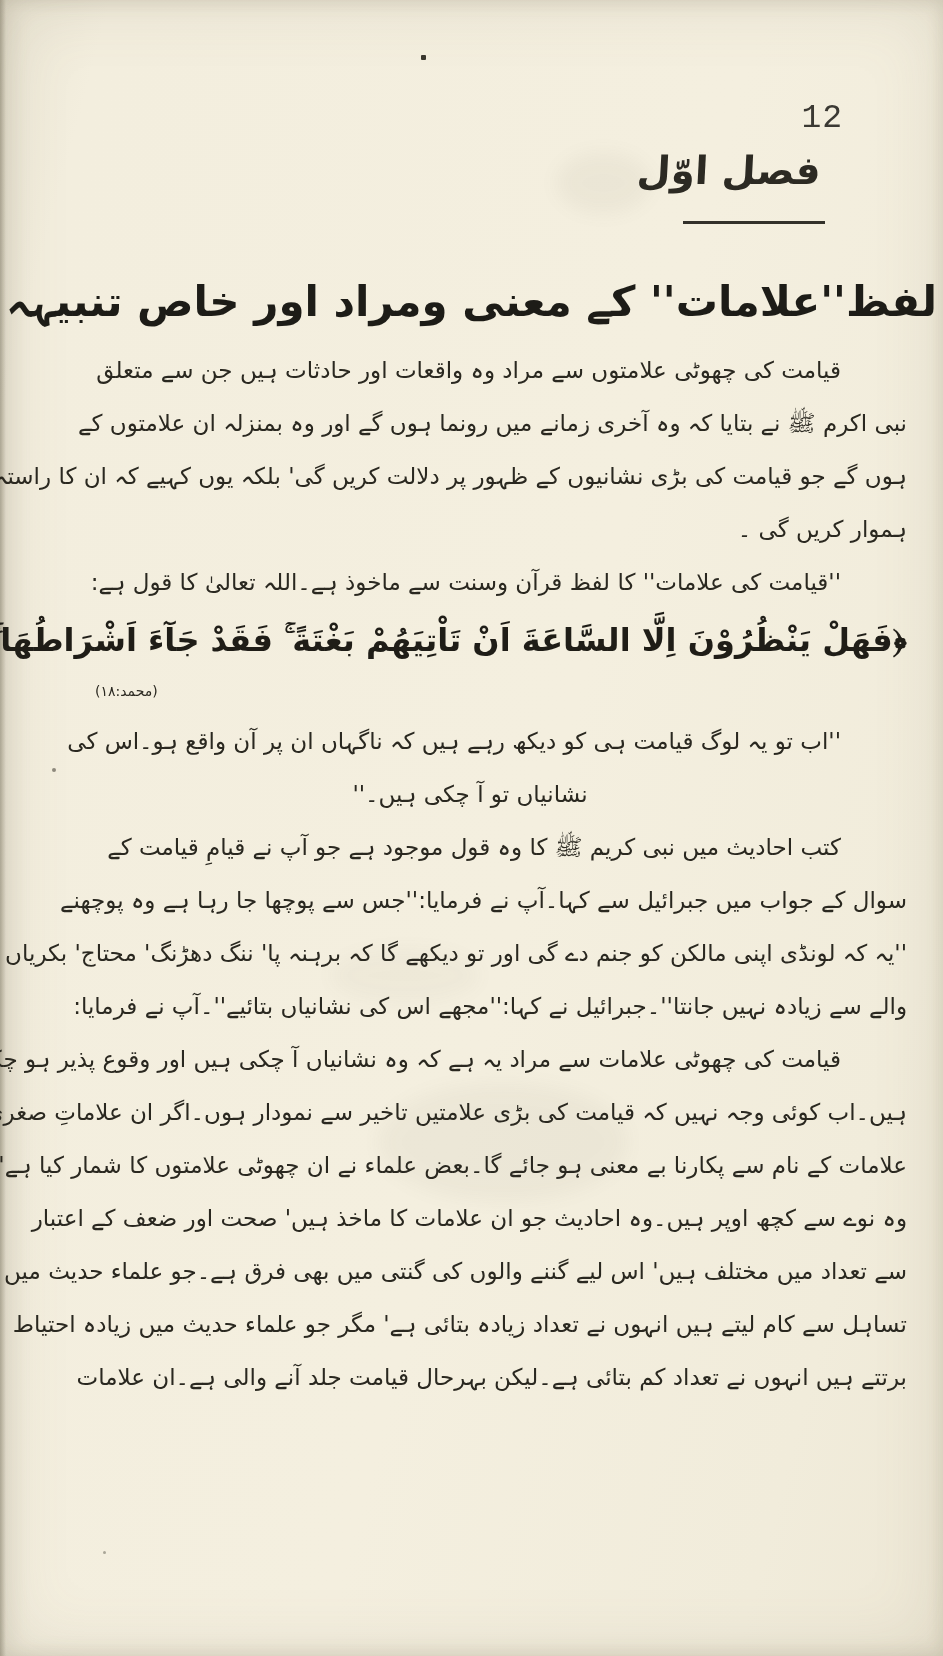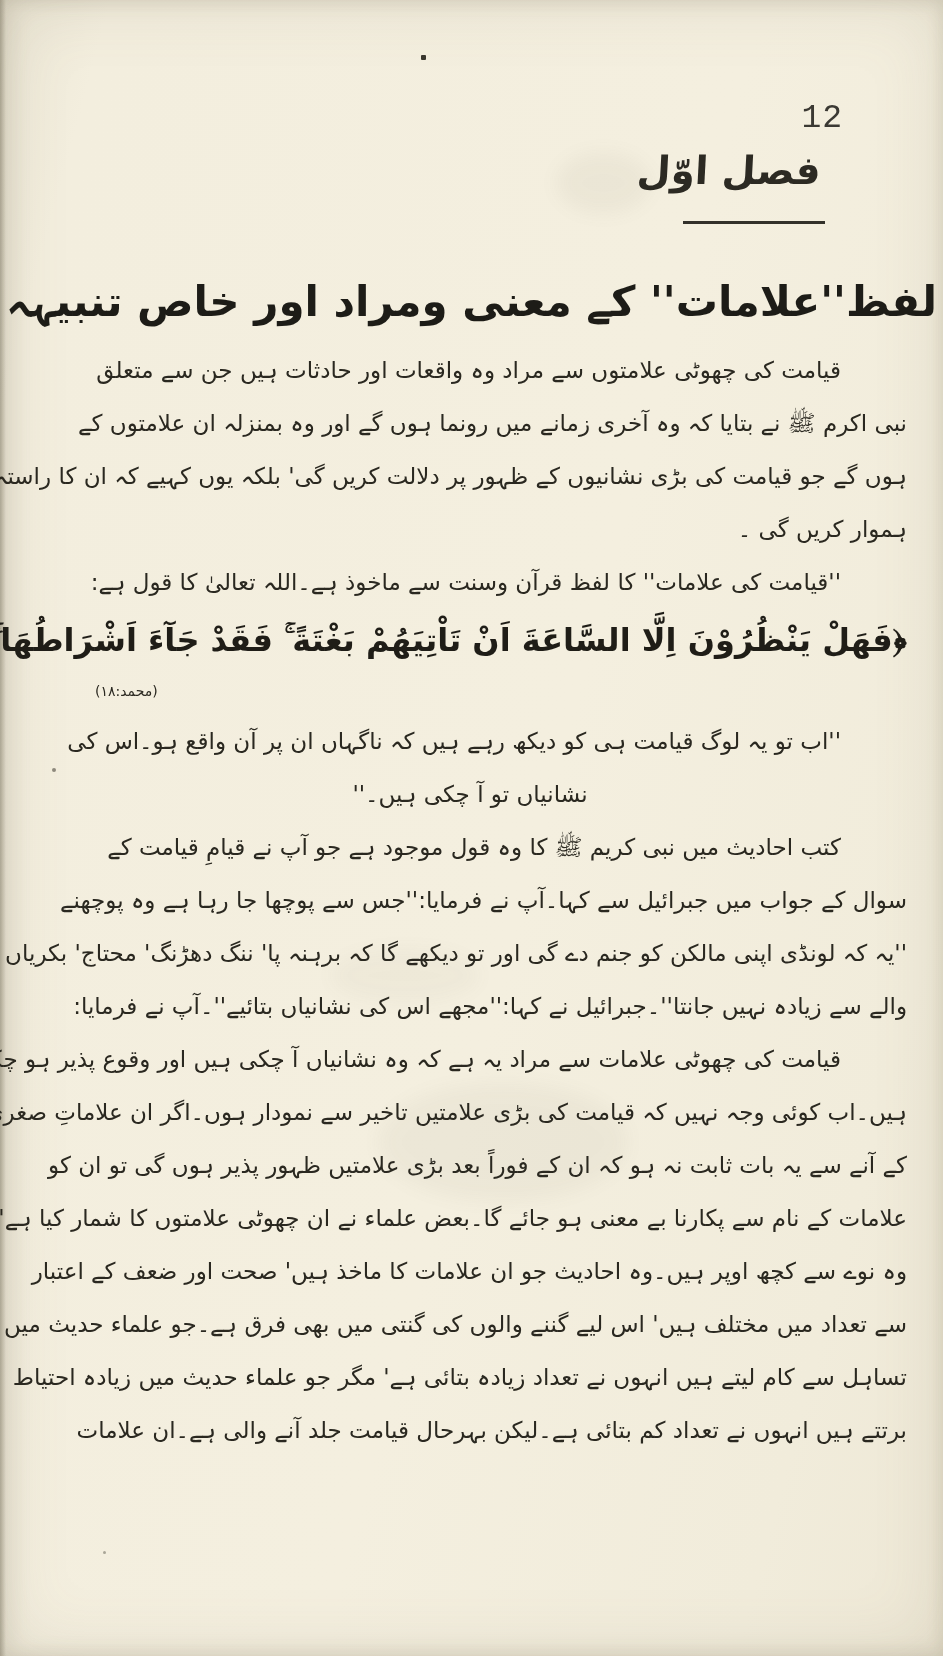--- a/index.html
+++ b/index.html
@@ -114,20 +114,19 @@
     <span class="line verse">﴿فَهَلْ يَنْظُرُوْنَ اِلَّا السَّاعَةَ اَنْ تَاْتِيَهُمْ بَغْتَةً ۚ فَقَدْ جَآءَ اَشْرَاطُهَا ۚ﴾</span>
     <span class="line ref">(محمد:۱۸)</span>
     <span class="line indent">''اب تو یہ لوگ قیامت ہی کو دیکھ رہے ہیں کہ ناگہاں ان پر آن واقع ہو۔اس کی</span>
     <span class="line center">نشانیاں تو آ چکی ہیں۔''</span>
     <span class="line indent">کتب احادیث میں نبی کریم ﷺ کا وہ قول موجود ہے جو آپ نے قیامِ قیامت کے</span>
     <span class="line">سوال کے جواب میں جبرائیل سے کہا۔آپ نے فرمایا:''جس سے پوچھا جا رہا ہے وہ پوچھنے</span>
     <span class="line">''یہ کہ لونڈی اپنی مالکن کو جنم دے گی اور تو دیکھے گا کہ برہنہ پا' ننگ دھڑنگ' محتاج' بکریاں</span>
     <span class="line">والے سے زیادہ نہیں جانتا''۔جبرائیل نے کہا:''مجھے اس کی نشانیاں بتائیے''۔آپ نے فرمایا:</span>
     <span class="line indent">قیامت کی چھوٹی علامات سے مراد یہ ہے کہ وہ نشانیاں آ چکی ہیں اور وقوع پذیر ہو چکی</span>
     <span class="line">ہیں۔اب کوئی وجہ نہیں کہ قیامت کی بڑی علامتیں تاخیر سے نمودار ہوں۔اگر ان علاماتِ صغریٰ</span>
-    <span class="line">کے آنے سے یہ بات ثابت نہ ہو کہ ان کے فوراً بعد بڑی علامتیں ظہور پذیر ہوں گی تو ان کو</span>
     <span class="line">علامات کے نام سے پکارنا بے معنی ہو جائے گا۔بعض علماء نے ان چھوٹی علامتوں کا شمار کیا ہے'</span>
     <span class="line">وہ نوے سے کچھ اوپر ہیں۔وہ احادیث جو ان علامات کا ماخذ ہیں' صحت اور ضعف کے اعتبار</span>
     <span class="line">سے تعداد میں مختلف ہیں' اس لیے گننے والوں کی گنتی میں بھی فرق ہے۔جو علماء حدیث میں</span>
     <span class="line">تساہل سے کام لیتے ہیں انہوں نے تعداد زیادہ بتائی ہے' مگر جو علماء حدیث میں زیادہ احتیاط</span>
     <span class="line">برتتے ہیں انہوں نے تعداد کم بتائی ہے۔لیکن بہرحال قیامت جلد آنے والی ہے۔ان علامات</span>
   </div>
 </div>
 
 </body></html>

